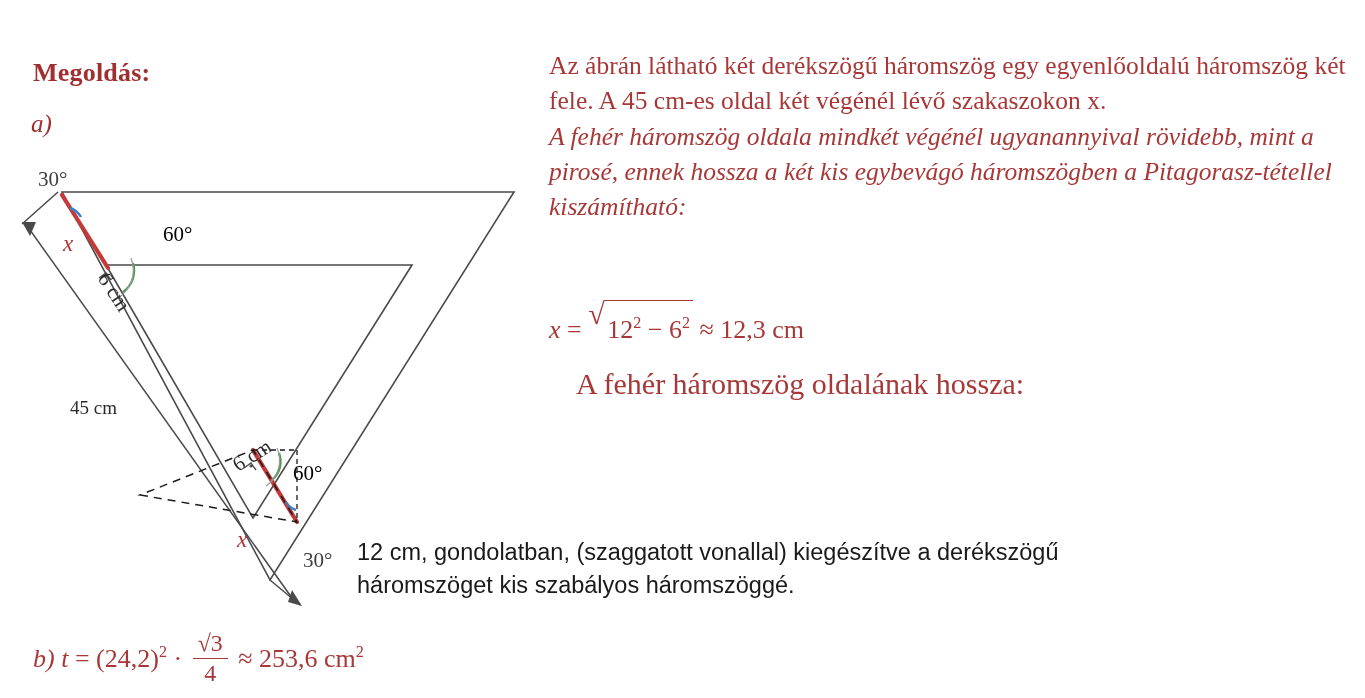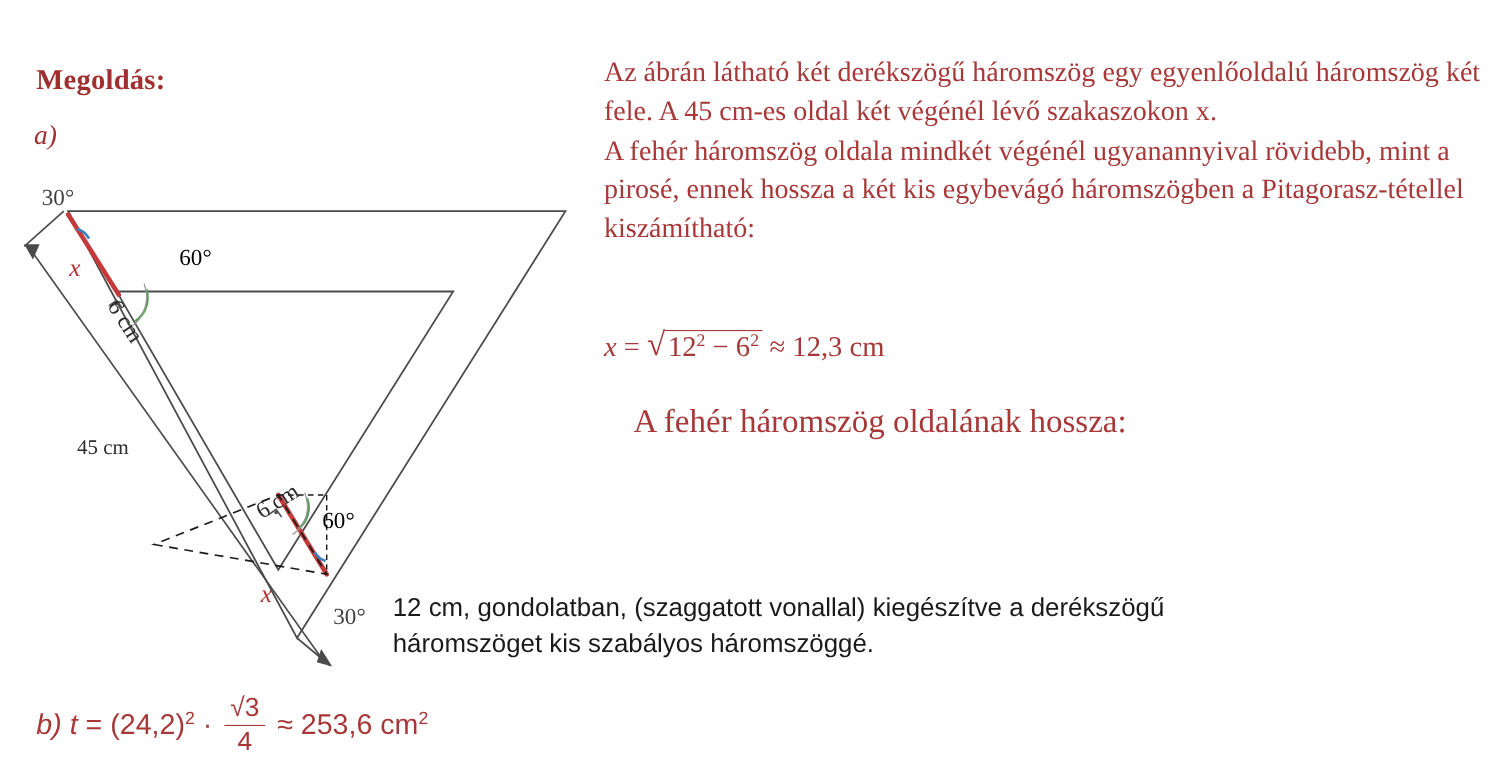--- a/index.html
+++ b/index.html
@@ -64,21 +64,21 @@
     position: absolute;
     left: 549px;
     top: 48px;
     width: 810px;
     color: #a83838;
     font-family: "Liberation Serif", serif;
     font-size: 25.5px;
     line-height: 35px;
   }
   #right-text p { margin: 0; }
-  .para2 { margin-top: 1px !important; }
+  .para2 { margin-top: 1px !important; font-style: italic; }
 
   .formula-line {
     position: absolute;
     color: #a83838;
     font-family: "Liberation Serif", serif;
     white-space: nowrap;
   }
   #formula-x {
     left: 549px;
     top: 300px;
@@ -92,21 +92,21 @@
   }
   .sqrt-sym {
     position: absolute;
     left: 0;
     top: -3px;
     font-size: 30px;
   }
   .radicand {
     display: inline-block;
     border-top: 1.4px solid #a83838;
-    padding: 0 3px;
+    padding: 13px 3px;
   }
   sup.exp { font-size: 0.62em; vertical-align: super; }
 
   #line-fehér {
     left: 576px;
     top: 367px;
     font-size: 30px;
   }
   #line-calc {
     left: 555px;
@@ -125,21 +125,21 @@
     line-height: 33px;
     color: #1a1a1a;
   }
 
   
   #part-b {
     position: absolute;
     left: 33px;
     top: 630px;
     color: #a83838;
-    font-family: Liberation Sans, sans-serif;
+    font-family: Liberation Serif, serif;
     font-size: 26px;
     white-space: nowrap;
   }
   #part-b .ital { font-style: italic; }
   .frac {
     display: inline-block;
     vertical-align: -0.55em;
     text-align: center;
     margin: 0 4px;
   }

